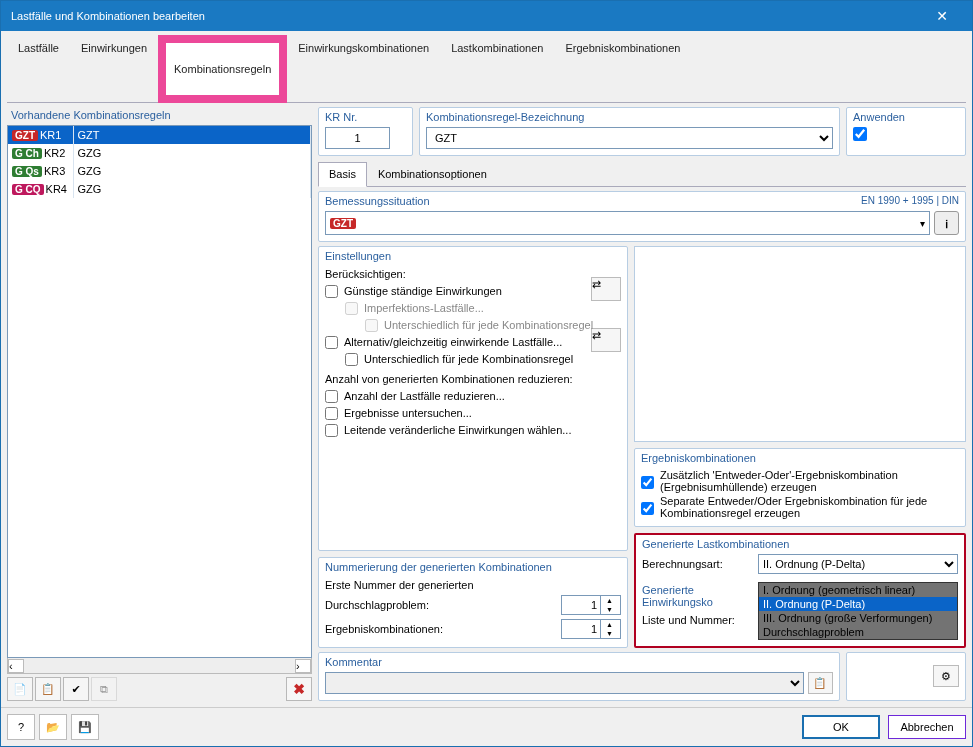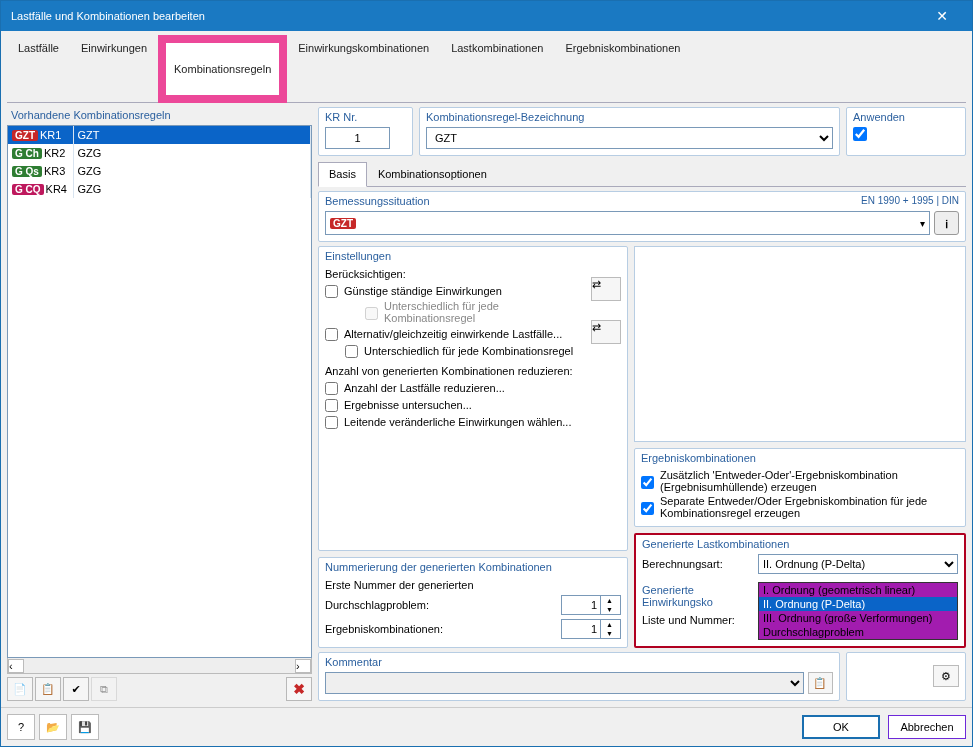--- a/index.html
+++ b/index.html
@@ -78,21 +78,21 @@
 .spinner { width:60px; height:20px; display:flex; border:1px solid #7a99b8; }
 .spinner input { width:38px; border:0; text-align:right; padding-right:3px; }
 .spinner .updn { width:18px; display:flex; flex-direction:column; border-left:1px solid #7a99b8; }
 .spinner .updn div { flex:1; font-size:7px; display:flex; align-items:center; justify-content:center; }
 
 .blank { flex:1; background:#fff; border:1px solid #b7cde3; }
 .ergk { }
 .hlred { border:2px solid #b00020; }
 
 .select-std { width:100%; height:20px; border:1px solid #7a99b8; background:#fff; }
-.dd-expanded { border:1px solid #333; background:#a21caf; }
+.dd-expanded { border:1px solid #333; background:#737373; }
 .dd-expanded .opt { padding:1px 4px; }
 .dd-expanded .opt.sel { background:#0a64c8; color:#fff; }
 
 .kommentar { }
 .kommentar select { width:100%; height:22px; border:1px solid #7a99b8; }
 .km-btn { width:26px; height:22px; border:1px solid #bbb; background:#f6f6f6; margin-left:4px; }
 
 .footer { display:flex; align-items:center; padding:6px 6px; border-top:1px solid #ccc; background:#f0f0f0; }
 .footer .fbtn { width:28px; height:26px; border:1px solid #bbb; background:#fff; margin-right:4px; display:flex; align-items:center; justify-content:center; cursor:pointer; }
 .footer .spacer { flex:1; }
@@ -207,20 +207,24 @@
               <div class="gb-head">Einstellungen</div>
               <div class="gb-body">
                 <div style="padding:2px 0;">Berücksichtigen:</div>
 
                 <div class="chk">
                     <input type="checkbox" style="">
                     <span>Günstige ständige Einwirkungen</span>
                   </div>
                 <div class="side-btn">⇄</div>
 
+                <div class="chk dis indented">
+                    <input type="checkbox" disabled="" style="">
+                    <span>Imperfektions-Lastfälle...</span>
+                  </div>
                 <div class="chk dis indented" style="margin-left:40px">
                     <input type="checkbox" disabled="" style="">
                     <span>Unterschiedlich für jede Kombinationsregel</span>
                   </div>
 
                 <div class="chk">
                     <input type="checkbox" style="">
                     <span>Alternativ/gleichzeitig einwirkende Lastfälle...</span>
                   </div>
                 <div class="side-btn">⇄</div>

